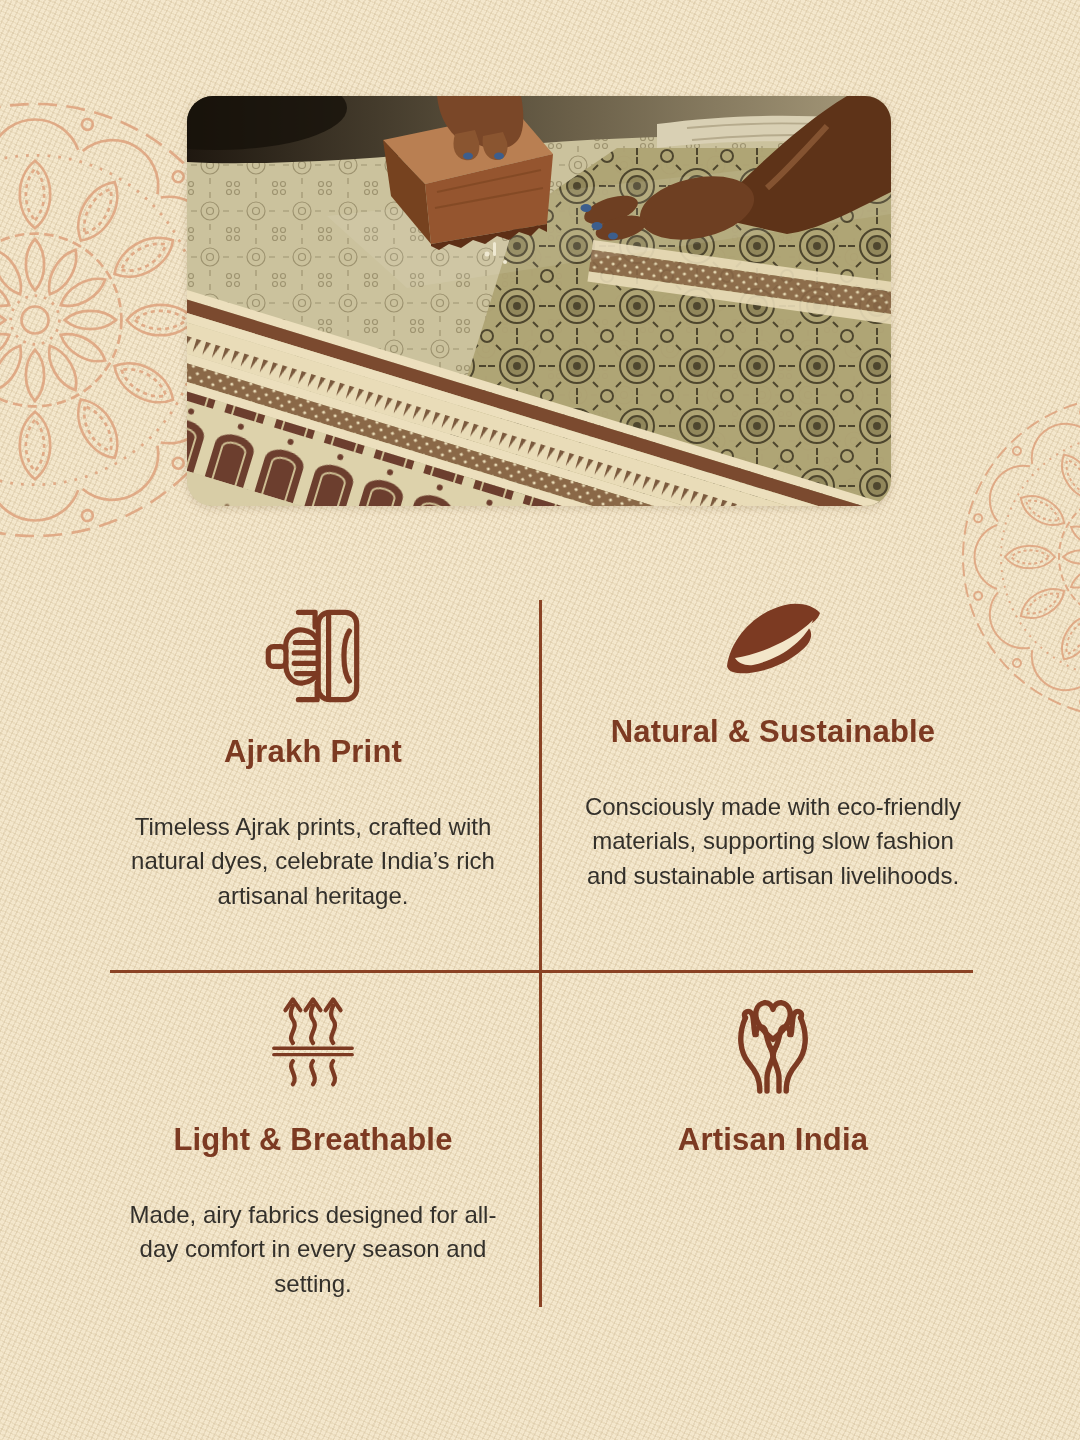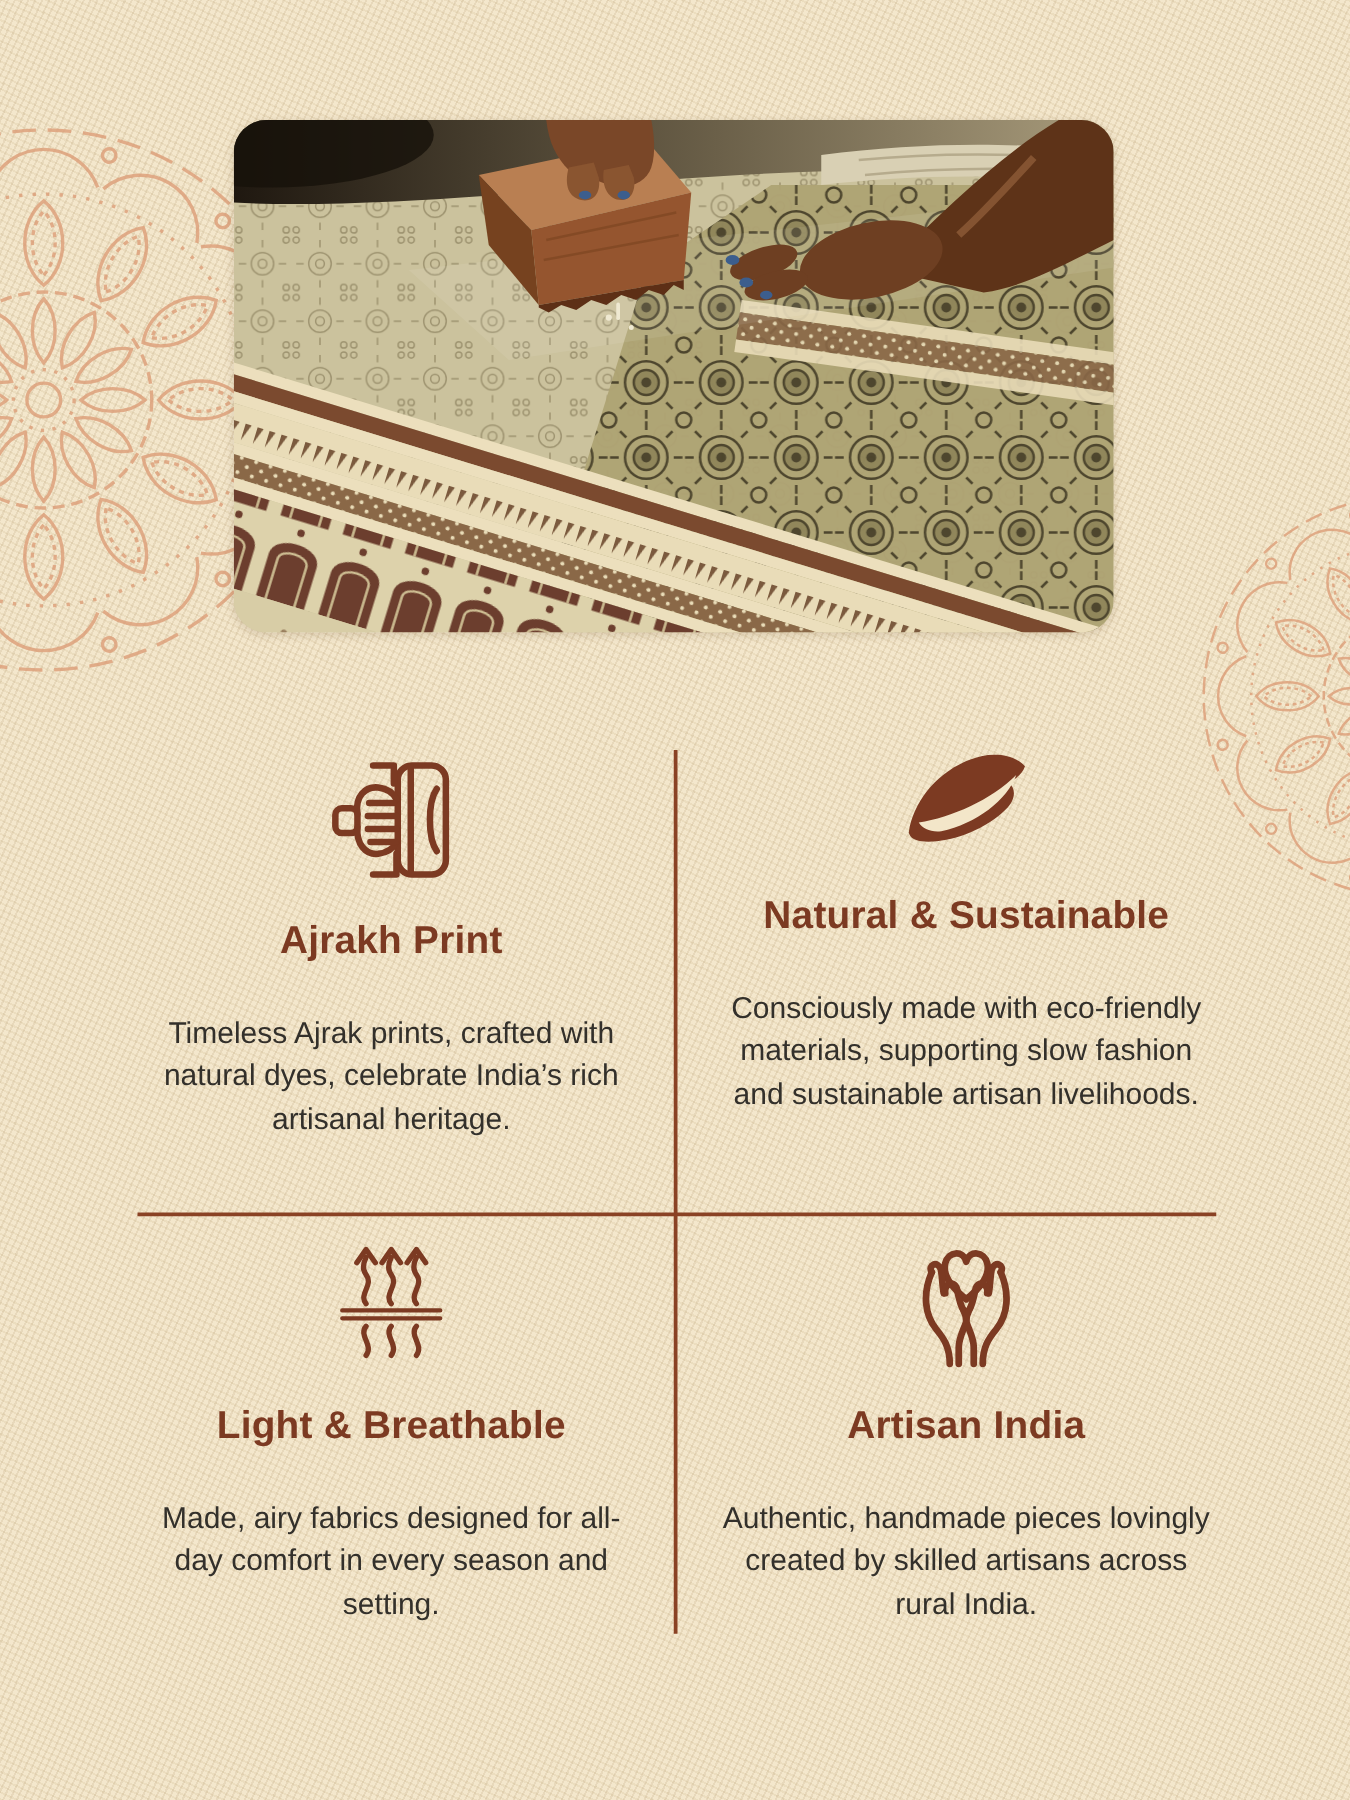--- a/index.html
+++ b/index.html
@@ -293,16 +293,15 @@
         </g>
         <g transform="scale(-1,1) translate(-100,0)">
           <path d="M27,29 C24,24 31,21 33,27 C34,31 34,38 35,43"></path>
           <path d="M27,29 C21,43 22,57 30,67 C35,73 39,79 39,90"></path>
           <path d="M36,43 C35,36 43,34 44,41 C45,46 46,51 48,54"></path>
           <path d="M48,54 C50,58 50,60 50,62 C48,68 45,73 45,79 L45,90"></path>
         </g>
       </svg>
     </div>
     <h2>Artisan India</h2>
-    <p>Authentic, handmade pieces lovingly created by skilled artisans across rural India.</p>
   </div>
 
 </div>
 
 </body></html>

